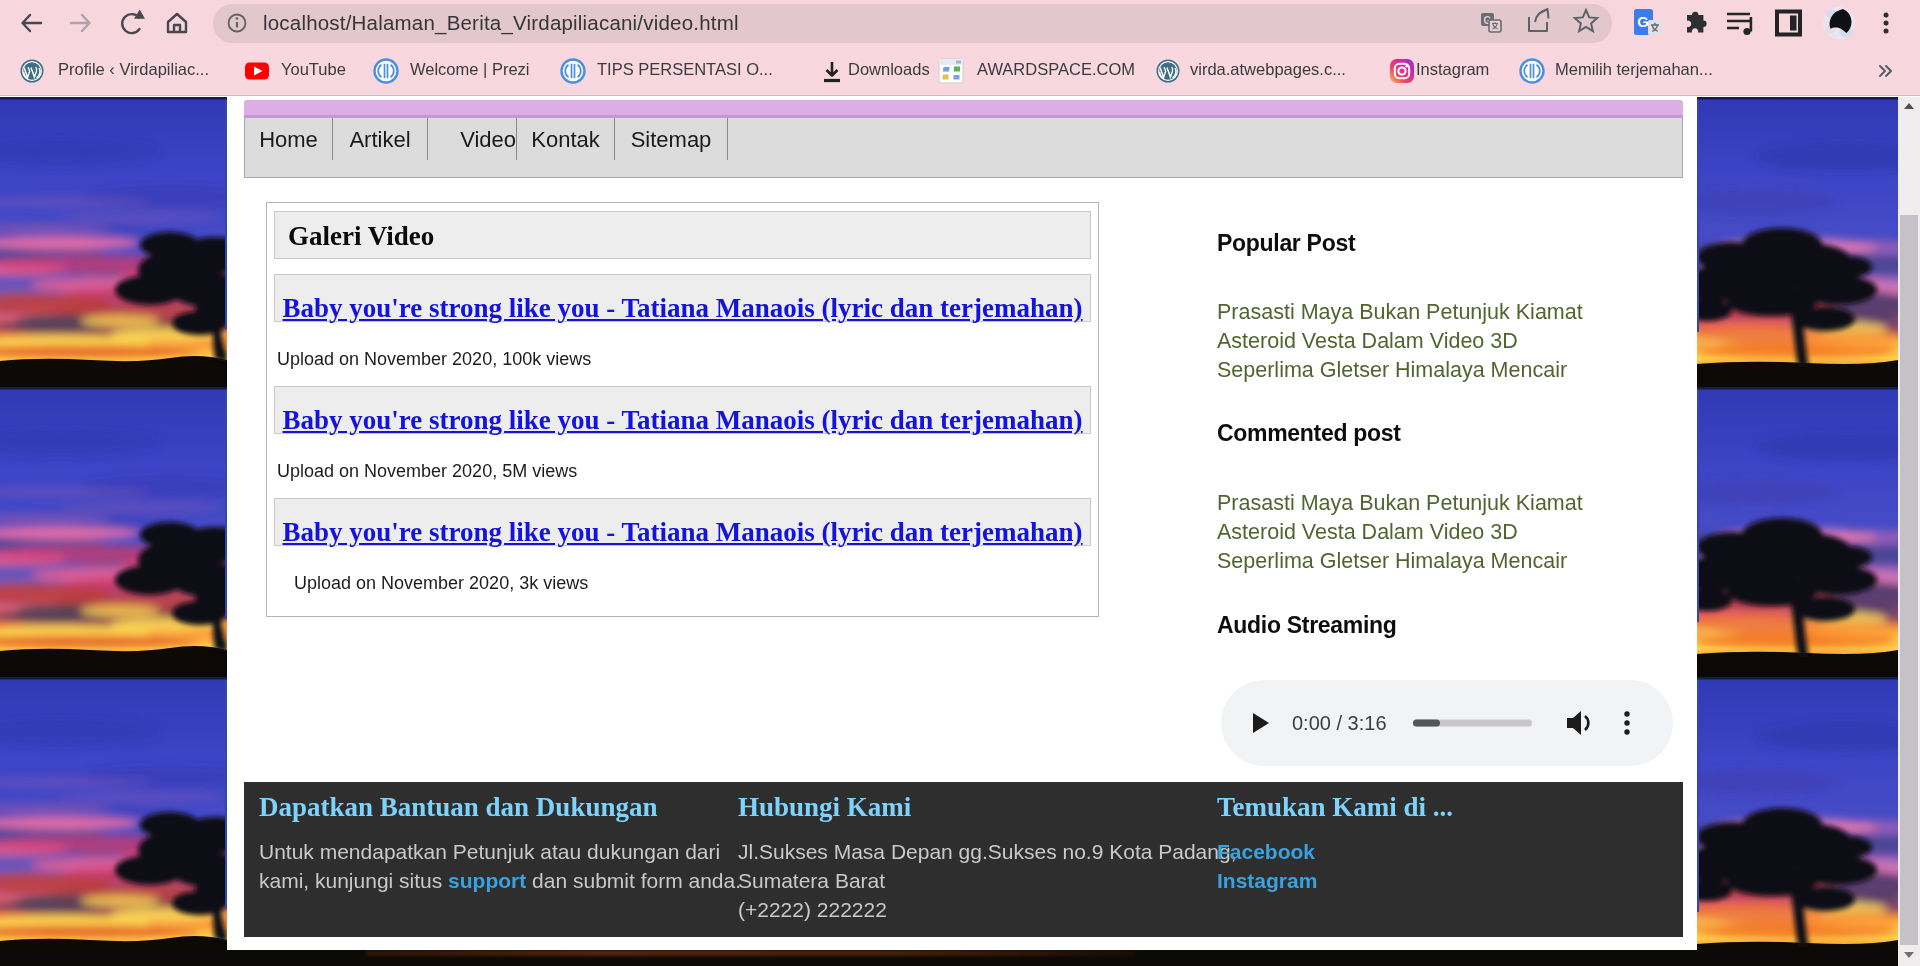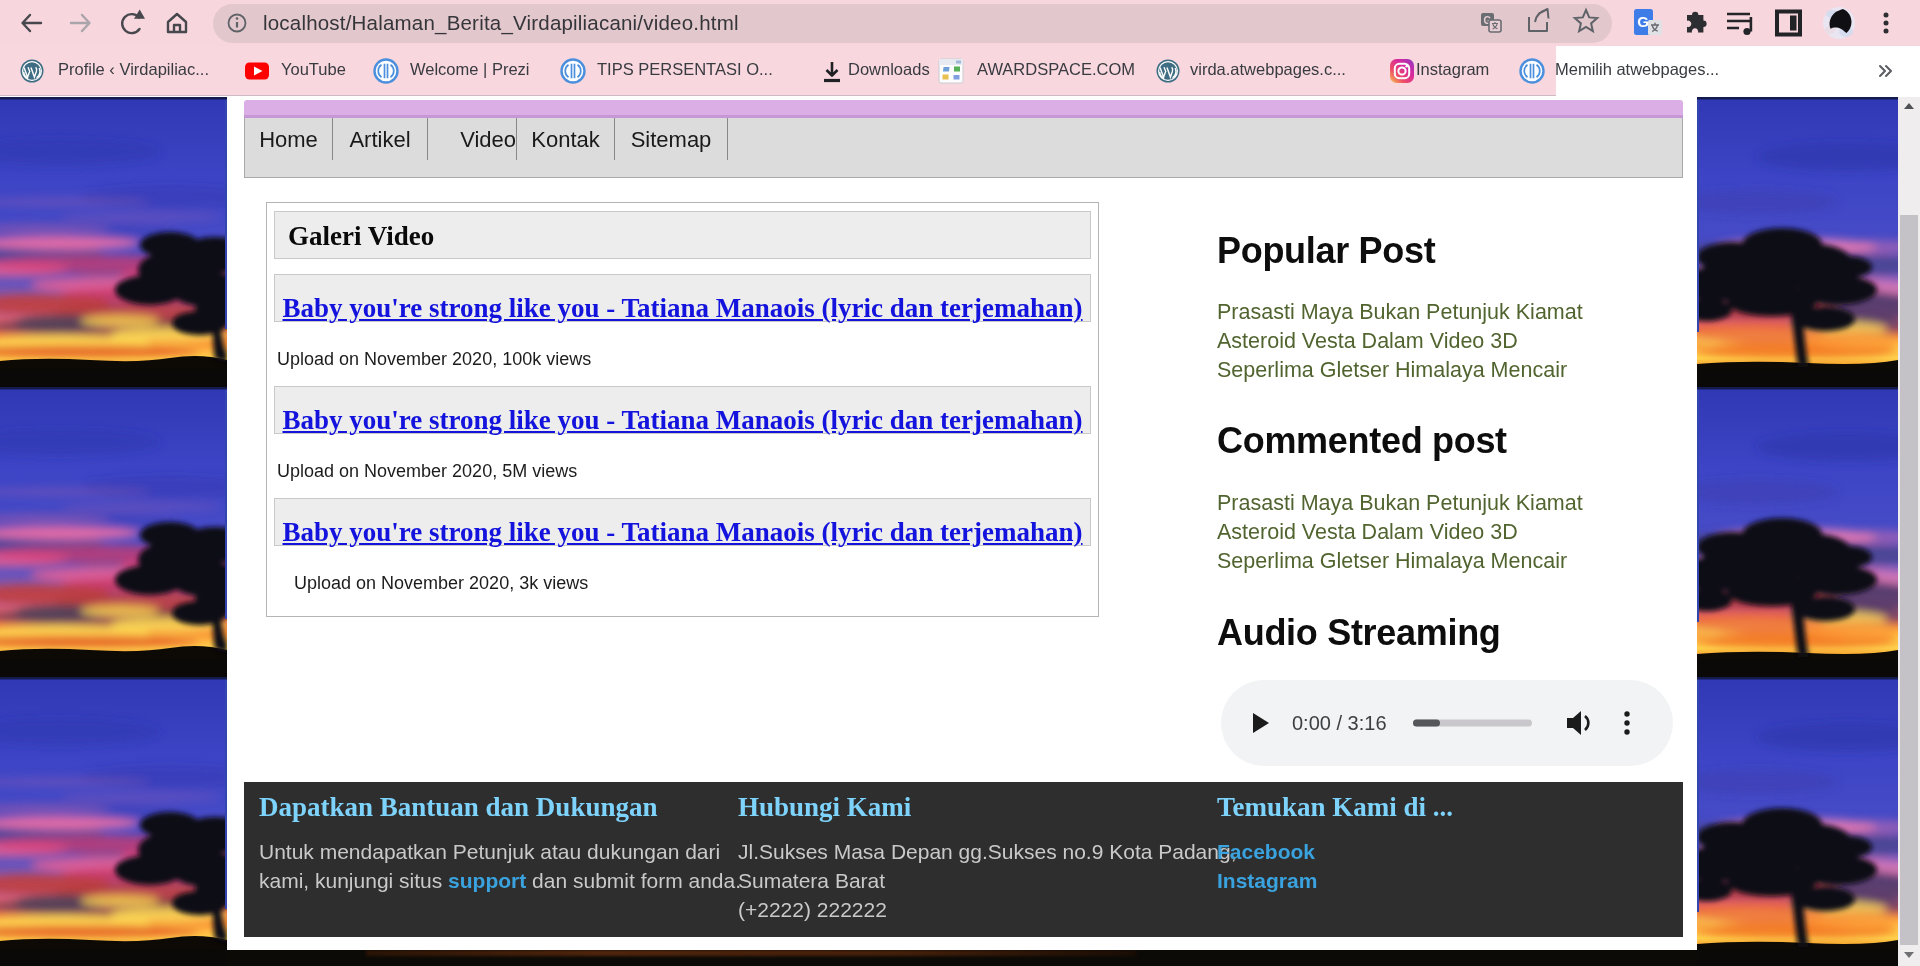--- a/index.html
+++ b/index.html
@@ -1,41 +1,41 @@
 <!DOCTYPE html>
 <html><head>
 <meta charset="utf-8">
 <style>
 * { margin:0; padding:0; box-sizing:border-box; }
 html,body { width:1920px; height:966px; overflow:hidden; font-family:"Liberation Sans", sans-serif; background:#fff; }
 .abs { position:absolute; }
 
 #toolbar { position:absolute; left:0; top:0; width:1920px; height:46px; background:#f8d6dd;padding-left:32px; }
-#bkbar { position:absolute; left:0; top:46px; width:1556px; height:50px; background:#f8d7de; border-bottom:1px solid #cfb9c4; }
+#bkbar { position:absolute; left:0; top:46px; width:1920px; height:50px; background:#f8d7de; border-bottom:1px solid #cfb9c4; }
 #omnibox { position:absolute; left:213px; top:4px; width:1399px; height:39px; border-radius:20px; background:#e2c7cd; }
 .urltxt { position:absolute; left:263px; top:11px; font-size:20.5px; color:#35363a; letter-spacing:0.2px; }
 .bkitem { position:absolute; top:14px; height:24px; font-size:16.5px; color:#383b40; white-space:nowrap; }
 
 #viewport { position:absolute; left:0; top:97px; width:1898px; height:869px; background:#fff; overflow:hidden; }
 #scrollbar { position:absolute; left:1898px; top:97px; width:22px; height:869px; background:#f0edef; }
 #sthumb { position:absolute; left:2px; top:118px; width:18px; height:730px; background:#c4c2c6; }
 
 #page { position:absolute; left:244px; top:0px; width:1439px; height:853px; background:#ffffff; border-radius:0 0 14px 14px; }
 #pheader { position:absolute; left:0; top:3px; width:1439px; height:18px; background:#dcaee6; border-bottom:3px solid #c597d4; border-radius:3px 3px 0 0; }
 #pnav { position:absolute; left:0; top:21px; width:1439px; height:60px; background:#dcdcdc; border:1px solid #a8a8a8; border-top:none; }
 .navitem { display:inline-block; height:42px; border-right:1px solid #888; font-size:22px; color:#1a1a1a; text-align:center; padding-top:9px; vertical-align:top; }
 
 #gbox { position:absolute; left:22px; top:105px; width:833px; height:415px; border:1px solid #b5b5b5; background:#fff; }
 .gbar { position:absolute; left:7px; width:817px; height:48px; background:#ededed; border:1px solid #c9c9c9; font-family:"Liberation Serif", serif; font-weight:bold; }
 .gbar.title { font-size:27px; color:#0a0a0a; padding:9px 0 0 13px; }
 .gbar.link { font-size:27px; text-align:center; padding-top:18px; }
 .gbar.link a { color:#1313dd; text-decoration:underline; }
 .upl { position:absolute; left:10px; font-size:18px; color:#1c1c1c; }
 
-.sideh { position:absolute; left:973px; font-size:36px; font-weight:bold; color:#0d0d0d; letter-spacing:-0.3px; }
+.sideh { position:absolute; left:973px; font-size:23px; font-weight:bold; color:#0d0d0d; letter-spacing:-0.3px; }
 .sidelinks { position:absolute; left:973px; font-size:21.5px; color:#51642f; line-height:29px; }
 
 #audio { position:absolute; left:977px; top:583px; width:452px; height:86px; border-radius:43px; background:#f1f3f4; }
 
 #pfooter { position:absolute; left:0; top:685px; width:1439px; height:155px; background:#2e2e2e; color:#c9c9c9; }
 #pfooter h3 { font-family:"Liberation Serif", serif; font-size:27px; color:#7dd3fc; font-weight:bold; }
 #pfooter .ftxt { font-size:21px; line-height:29px; }
 #pfooter a { color:#3aa2de; font-weight:bold; text-decoration:none; }
 </style>
 </head>
@@ -193,21 +193,21 @@
     </g>
   </svg>
   <span class="bkitem" style="left:58px;">Profile ‹ Virdapiliac...</span>
   <span class="bkitem" style="left:281px;">YouTube</span>
   <span class="bkitem" style="left:410px;">Welcome | Prezi</span>
   <span class="bkitem" style="left:597px;">TIPS PERSENTASI O...</span>
   <span class="bkitem" style="left:848px;">Downloads</span>
   <span class="bkitem" style="left:977px;">AWARDSPACE.COM</span>
   <span class="bkitem" style="left:1190px;">virda.atwebpages.c...</span>
   <span class="bkitem" style="left:1416px;">Instagram</span>
-  <span class="bkitem" style="left:1555px;">Memilih atwebpages...</span>
+  <span class="bkitem" style="left:1555px;">Memilih terjemahan...</span>
 </div>
 
 <div id="viewport">
   <svg width="0" height="0" style="position:absolute">
     <defs>
       <linearGradient id="sky" x1="0" y1="0" x2="0" y2="1">
         <stop offset="0" stop-color="#3038b4"></stop>
           <stop offset="0.28" stop-color="#3d45c6"></stop>
         <stop offset="0.50" stop-color="#474bc6"></stop>
           <stop offset="0.58" stop-color="#544fc2"></stop>

